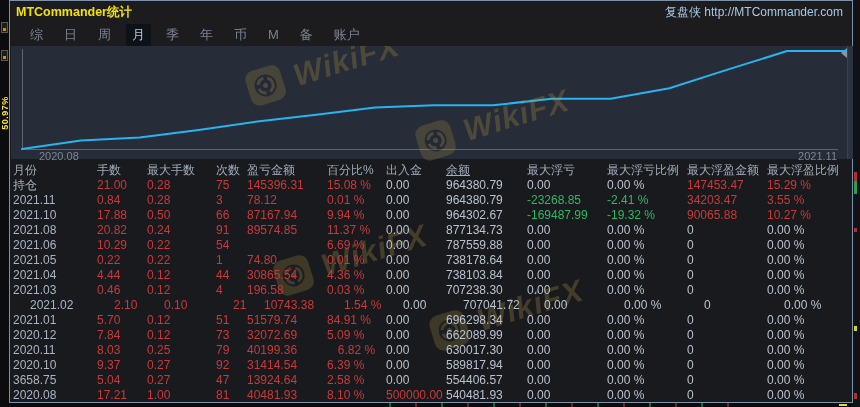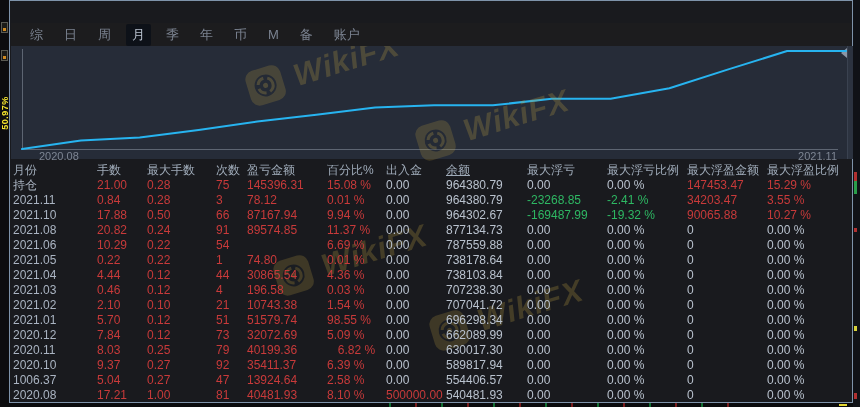--- a/index.html
+++ b/index.html
@@ -77,20 +77,24 @@
 <div class="screen">
 
   <div class="left-strip">
     <div class="mini-icon a"></div>
     <div class="mini-icon b"></div>
     <div class="vlabel">50.97%</div>
   </div>
 
   <div class="window">
 
+    <div class="titlebar">
+      <span class="title">MTCommander统计</span>
+      <span class="brand">复盘侠 http://MTCommander.com</span>
+    </div>
 
     <div class="menubar" id="menubar">
         <span class="mi">综</span>
         <span class="mi">日</span>
         <span class="mi">周</span>
         <span class="mi active">月</span>
         <span class="mi">季</span>
         <span class="mi">年</span>
         <span class="mi">币</span>
         <span class="mi">M</span>
@@ -270,40 +274,40 @@
           <span class="c-red" style="width: 80px;">196.58</span>
           <span class="c-red" style="width: 59px;">0.03 %</span>
           <span class="c-gray" style="width: 60px;">0.00</span>
           <span class="c-gray" style="width: 81px;">707238.30</span>
           <span class="c-gray" style="width: 80px;">0.00</span>
           <span class="c-gray" style="width: 80px;">0.00 %</span>
           <span class="c-gray" style="width: 80px;">0</span>
           <span class="c-gray" style="width: 88px;">0.00 %</span>
         </div>
         <div class="trow">
-          <span class="c-label" style="width: 84px;">2021.02</span>
+          <span class="c-label" style="width: 84px; margin-left: 17px;">2021.02</span>
           <span class="c-red" style="width: 50px;">2.10</span>
           <span class="c-red" style="width: 69px;">0.10</span>
           <span class="c-red" style="width: 31px;">21</span>
           <span class="c-red" style="width: 80px;">10743.38</span>
           <span class="c-red" style="width: 59px;">1.54 %</span>
           <span class="c-gray" style="width: 60px;">0.00</span>
           <span class="c-gray" style="width: 81px;">707041.72</span>
           <span class="c-gray" style="width: 80px;">0.00</span>
           <span class="c-gray" style="width: 80px;">0.00 %</span>
           <span class="c-gray" style="width: 80px;">0</span>
           <span class="c-gray" style="width: 88px;">0.00 %</span>
         </div>
         <div class="trow">
           <span class="c-label" style="width: 84px;">2021.01</span>
           <span class="c-red" style="width: 50px;">5.70</span>
           <span class="c-red" style="width: 69px;">0.12</span>
           <span class="c-red" style="width: 31px;">51</span>
           <span class="c-red" style="width: 80px;">51579.74</span>
-          <span class="c-red" style="width: 59px;">98.55 %</span>
+          <span class="c-red" style="width: 59px;">84.91 %</span>
           <span class="c-gray" style="width: 60px;">0.00</span>
           <span class="c-gray" style="width: 81px;">696298.34</span>
           <span class="c-gray" style="width: 80px;">0.00</span>
           <span class="c-gray" style="width: 80px;">0.00 %</span>
           <span class="c-gray" style="width: 80px;">0</span>
           <span class="c-gray" style="width: 88px;">0.00 %</span>
         </div>
         <div class="trow">
           <span class="c-label" style="width: 84px;">2020.12</span>
           <span class="c-red" style="width: 50px;">7.84</span>
@@ -330,31 +334,31 @@
           <span class="c-gray" style="width: 80px;">0.00</span>
           <span class="c-gray" style="width: 80px;">0.00 %</span>
           <span class="c-gray" style="width: 80px;">0</span>
           <span class="c-gray" style="width: 88px;">0.00 %</span>
         </div>
         <div class="trow">
           <span class="c-label" style="width: 84px;">2020.10</span>
           <span class="c-red" style="width: 50px;">9.37</span>
           <span class="c-red" style="width: 69px;">0.27</span>
           <span class="c-red" style="width: 31px;">92</span>
-          <span class="c-red" style="width: 80px;">35411.37</span>
+          <span class="c-red" style="width: 80px;">31414.54</span>
           <span class="c-red" style="width: 59px;">6.39 %</span>
           <span class="c-gray" style="width: 60px;">0.00</span>
           <span class="c-gray" style="width: 81px;">589817.94</span>
           <span class="c-gray" style="width: 80px;">0.00</span>
           <span class="c-gray" style="width: 80px;">0.00 %</span>
           <span class="c-gray" style="width: 80px;">0</span>
           <span class="c-gray" style="width: 88px;">0.00 %</span>
         </div>
         <div class="trow">
-          <span class="c-label" style="width: 84px;">1006.37</span>
+          <span class="c-label" style="width: 84px;">3658.75</span>
           <span class="c-red" style="width: 50px;">5.04</span>
           <span class="c-red" style="width: 69px;">0.27</span>
           <span class="c-red" style="width: 31px;">47</span>
           <span class="c-red" style="width: 80px;">13924.64</span>
           <span class="c-red" style="width: 59px;">2.58 %</span>
           <span class="c-gray" style="width: 60px;">0.00</span>
           <span class="c-gray" style="width: 81px;">554406.57</span>
           <span class="c-gray" style="width: 80px;">0.00</span>
           <span class="c-gray" style="width: 80px;">0.00 %</span>
           <span class="c-gray" style="width: 80px;">0</span>

